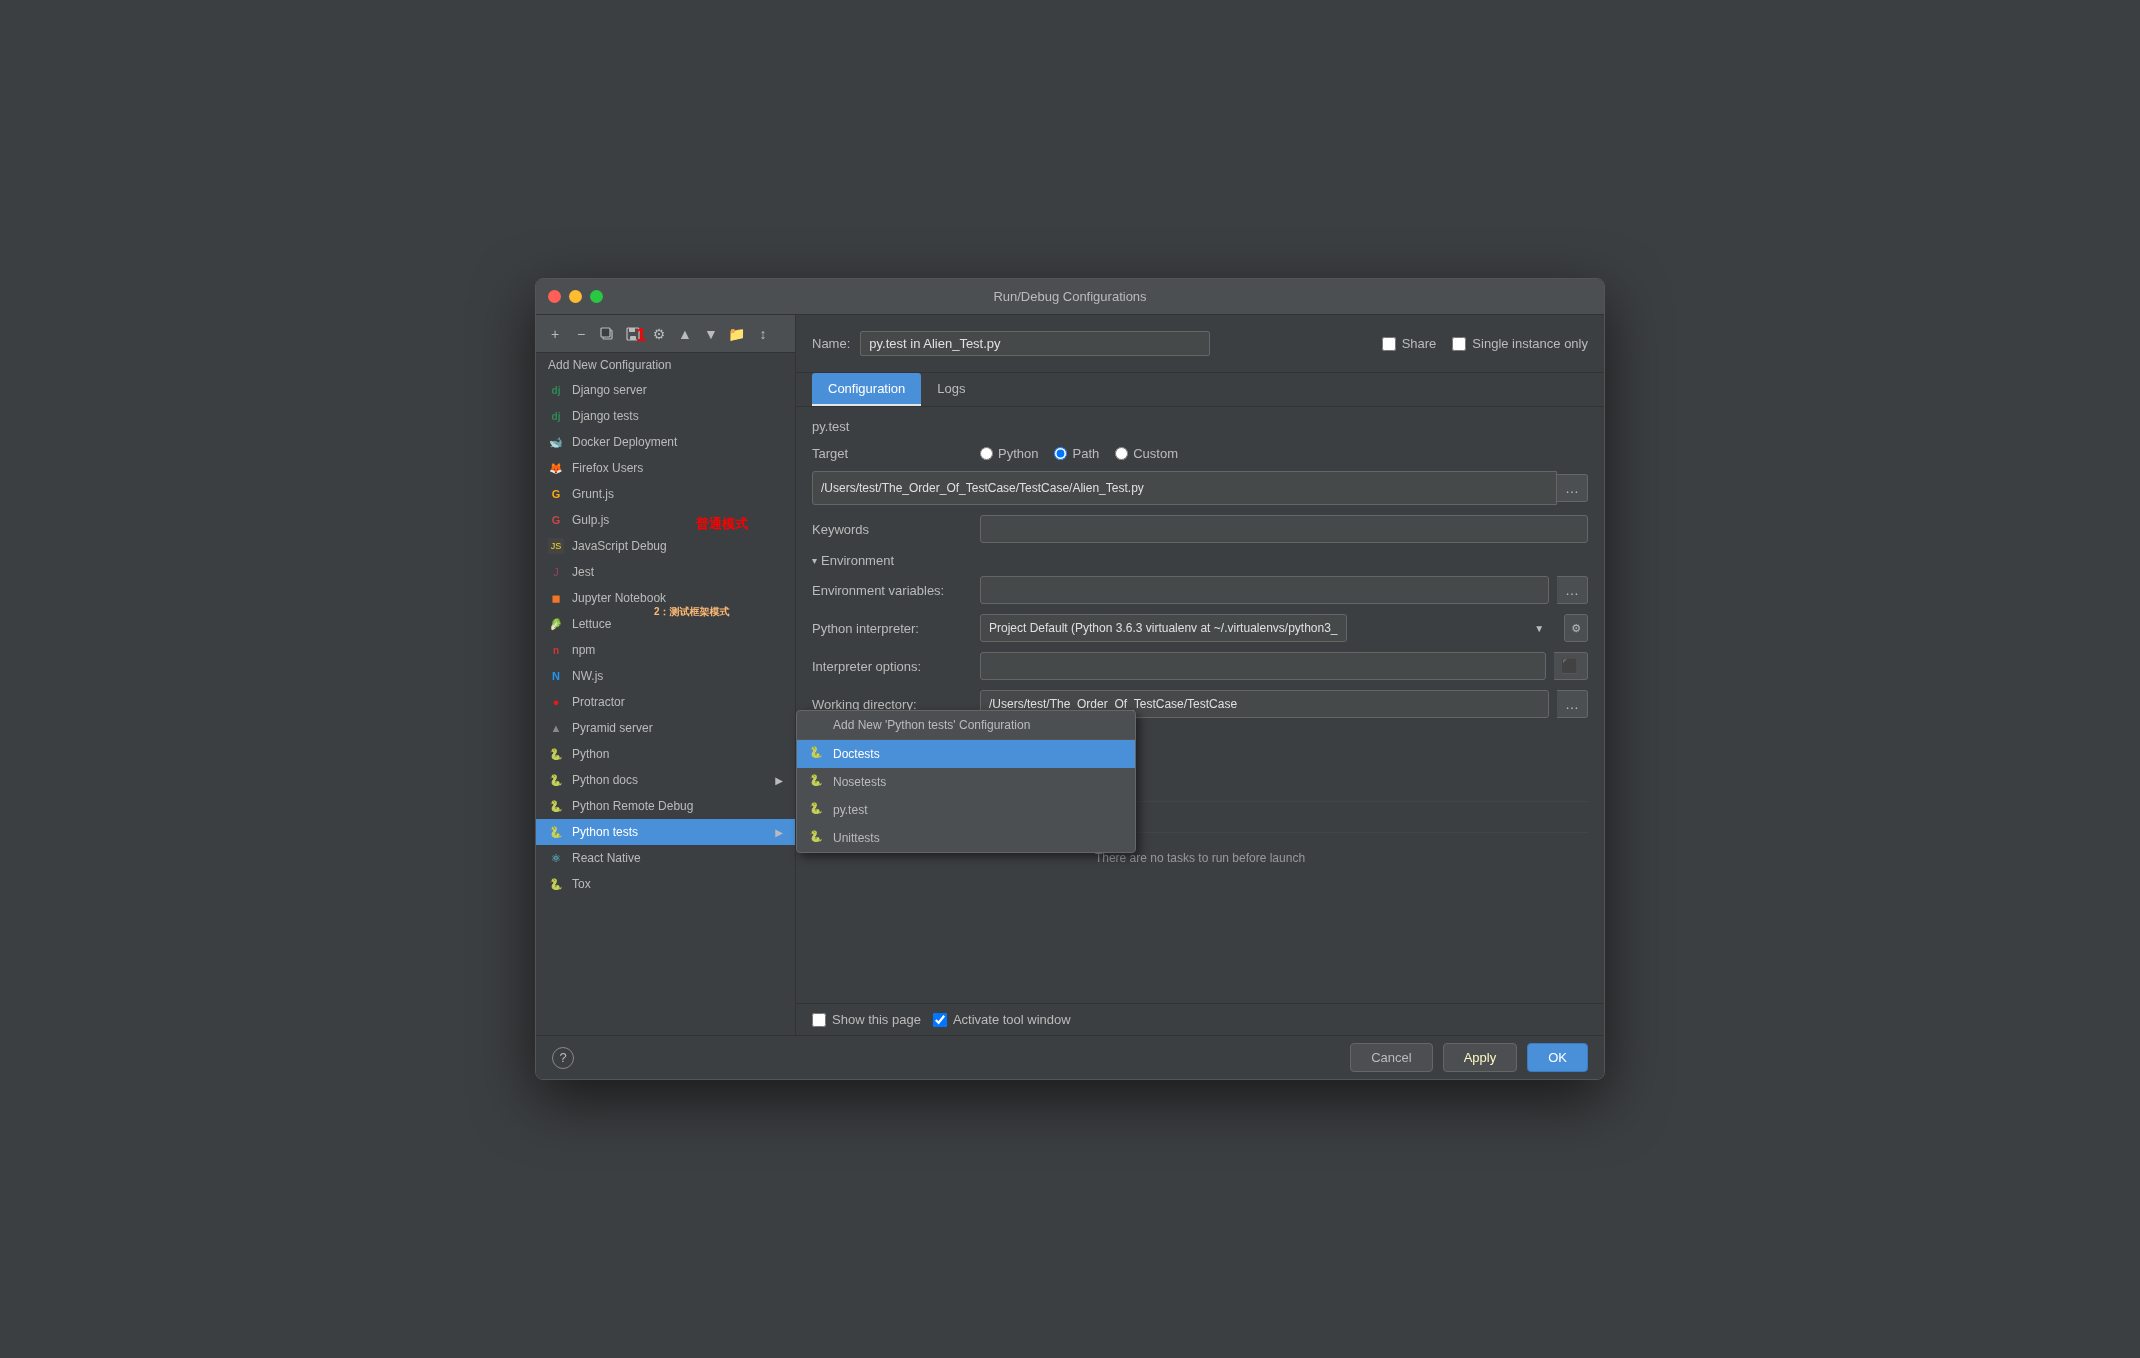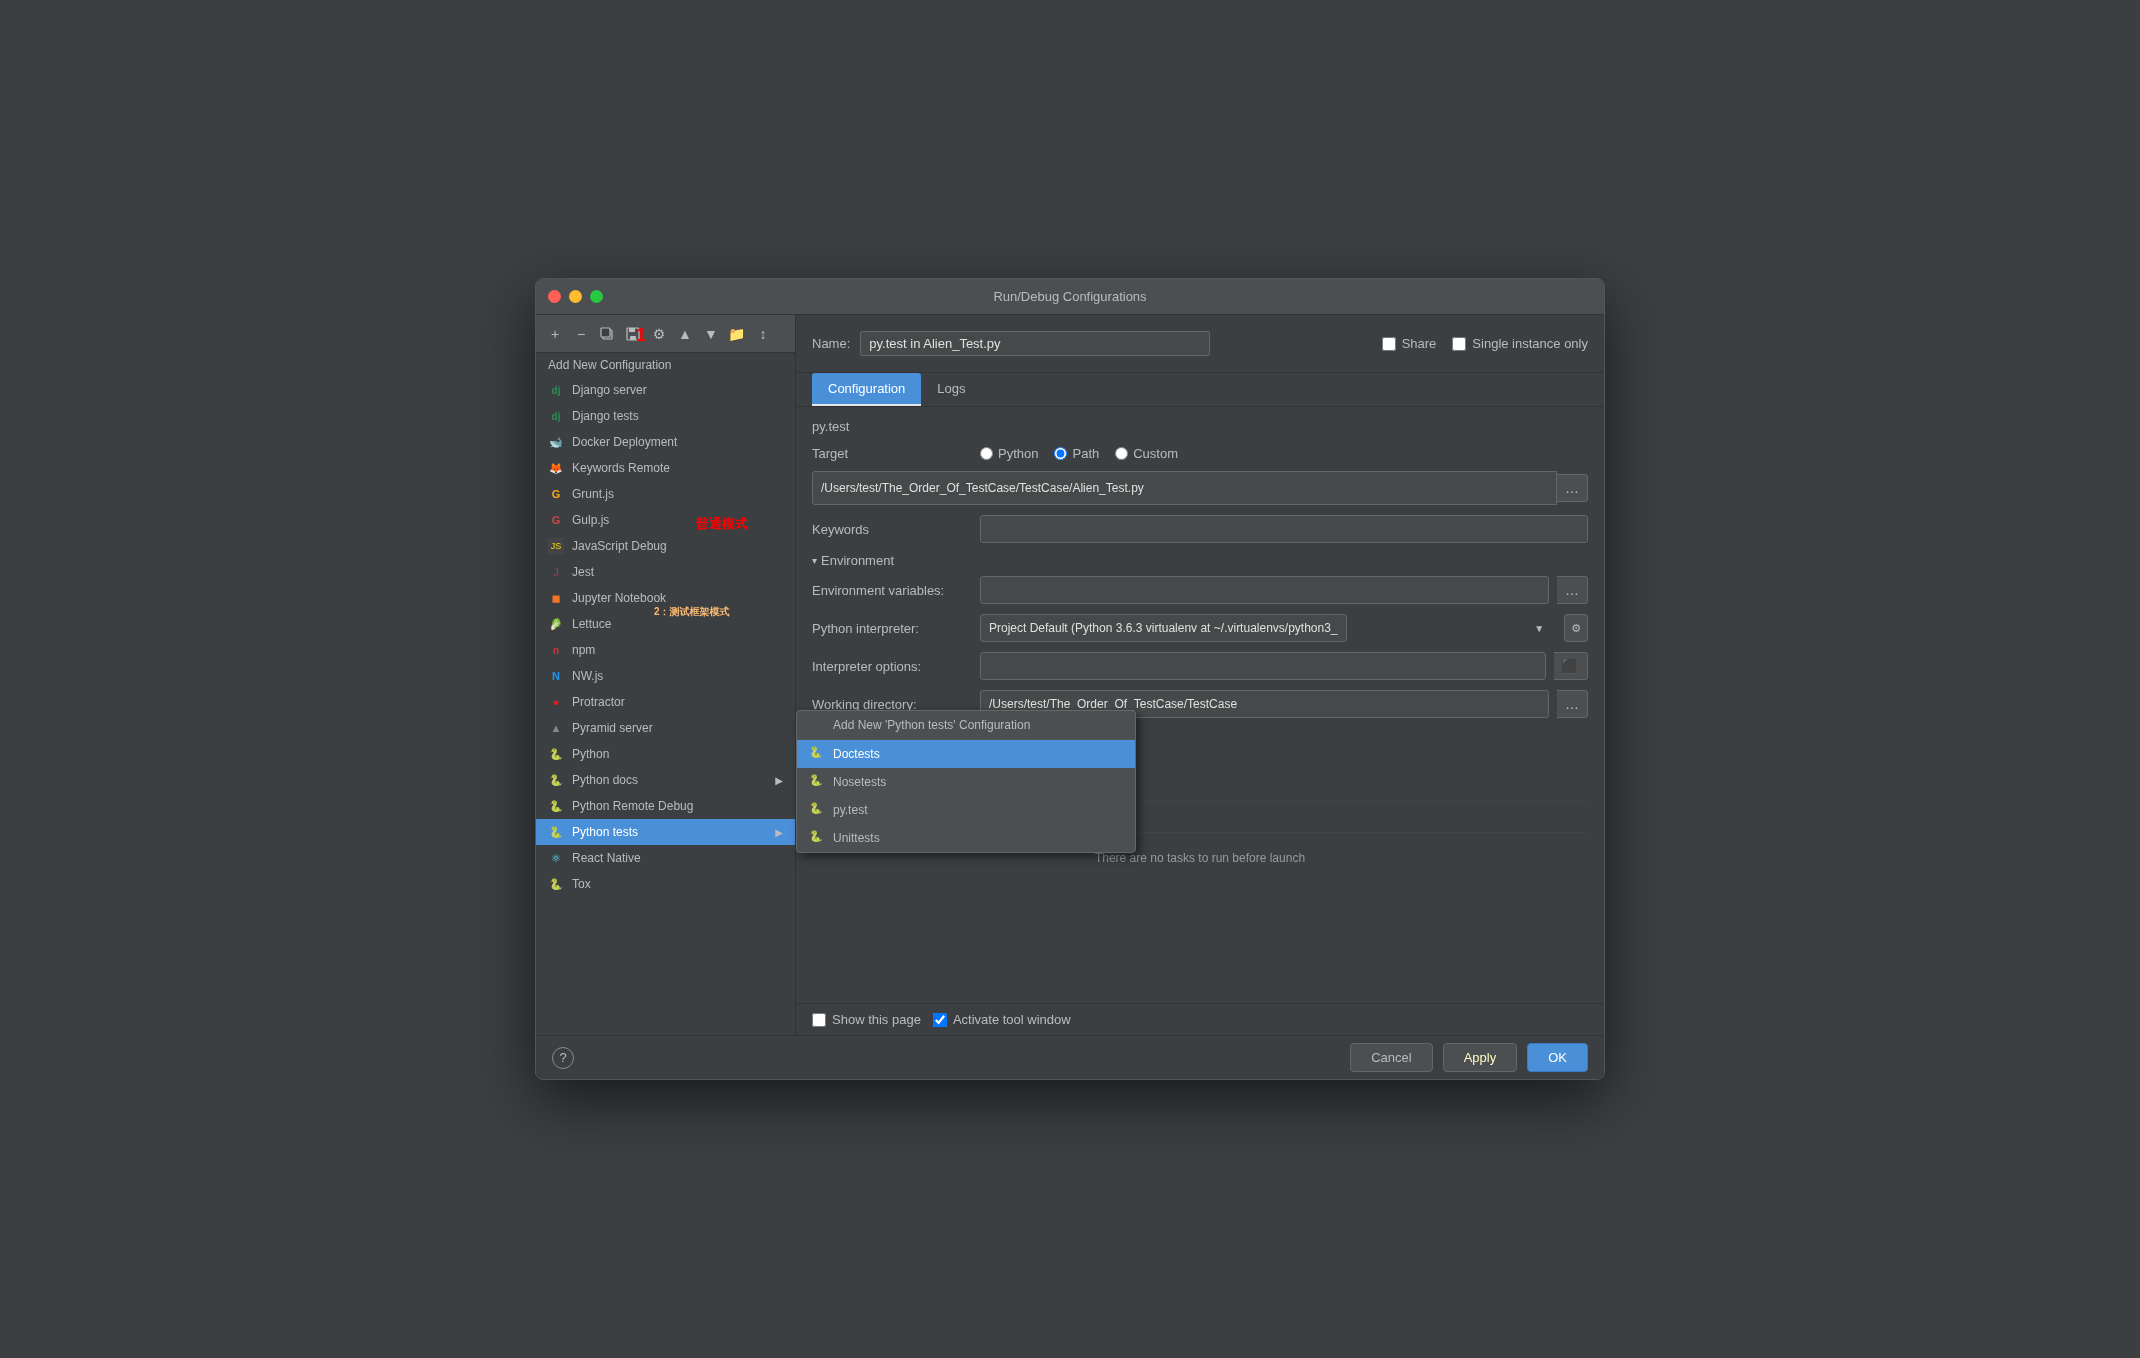--- a/index.html
+++ b/index.html
@@ -453,21 +453,21 @@
         <div class="sidebar-item">
           <span class="sidebar-icon" style="color:#2e8b57;font-weight:bold;font-size:10px;">dj</span>
           <span>Django tests</span>
         </div>
         <div class="sidebar-item">
           <span class="sidebar-icon" style="color:#2496ed;">🐋</span>
           <span>Docker Deployment</span>
         </div>
         <div class="sidebar-item">
           <span class="sidebar-icon">🦊</span>
-          <span>Keywords Remote</span>
+          <span>Firefox Users</span>
         </div>
         <div class="sidebar-item">
           <span class="sidebar-icon" style="color:#fba919;font-weight:bold;">G</span>
           <span>Grunt.js</span>
         </div>
         <div class="sidebar-item">
           <span class="sidebar-icon" style="color:#cf4646;font-weight:bold;">G</span>
           <span>Gulp.js</span>
         </div>
         <div class="sidebar-item">

